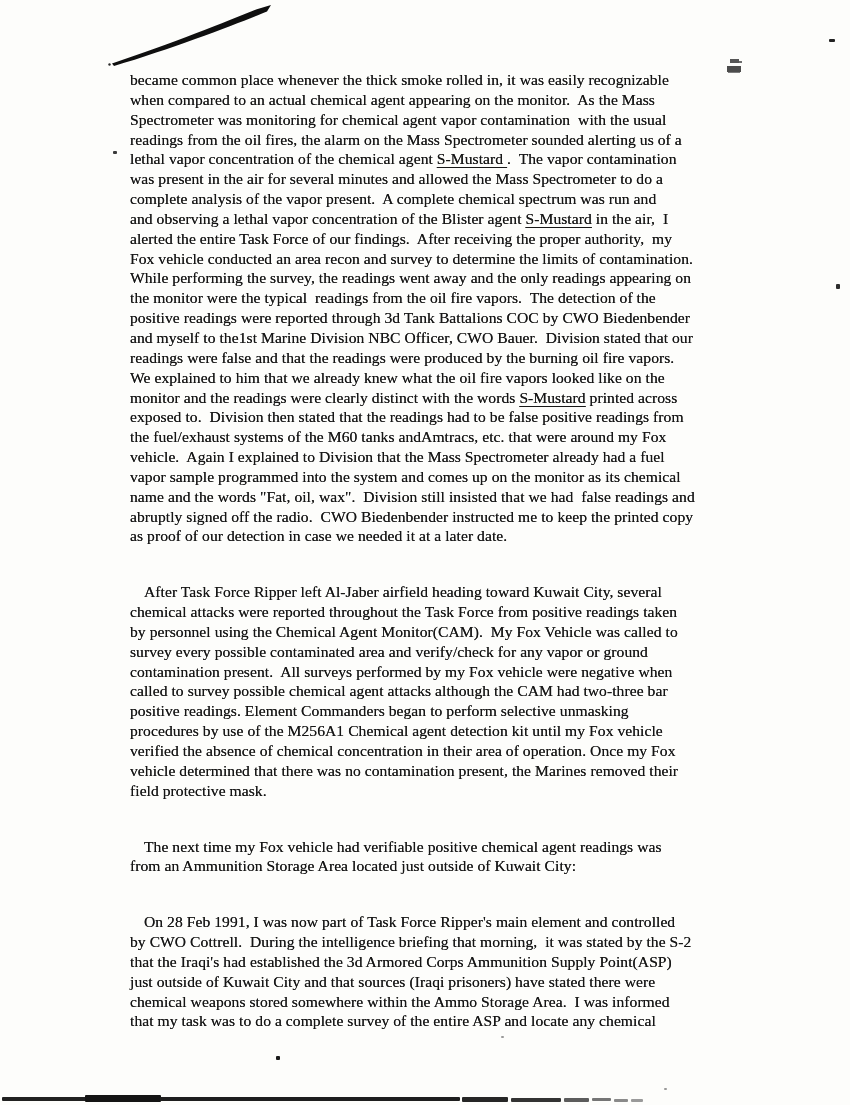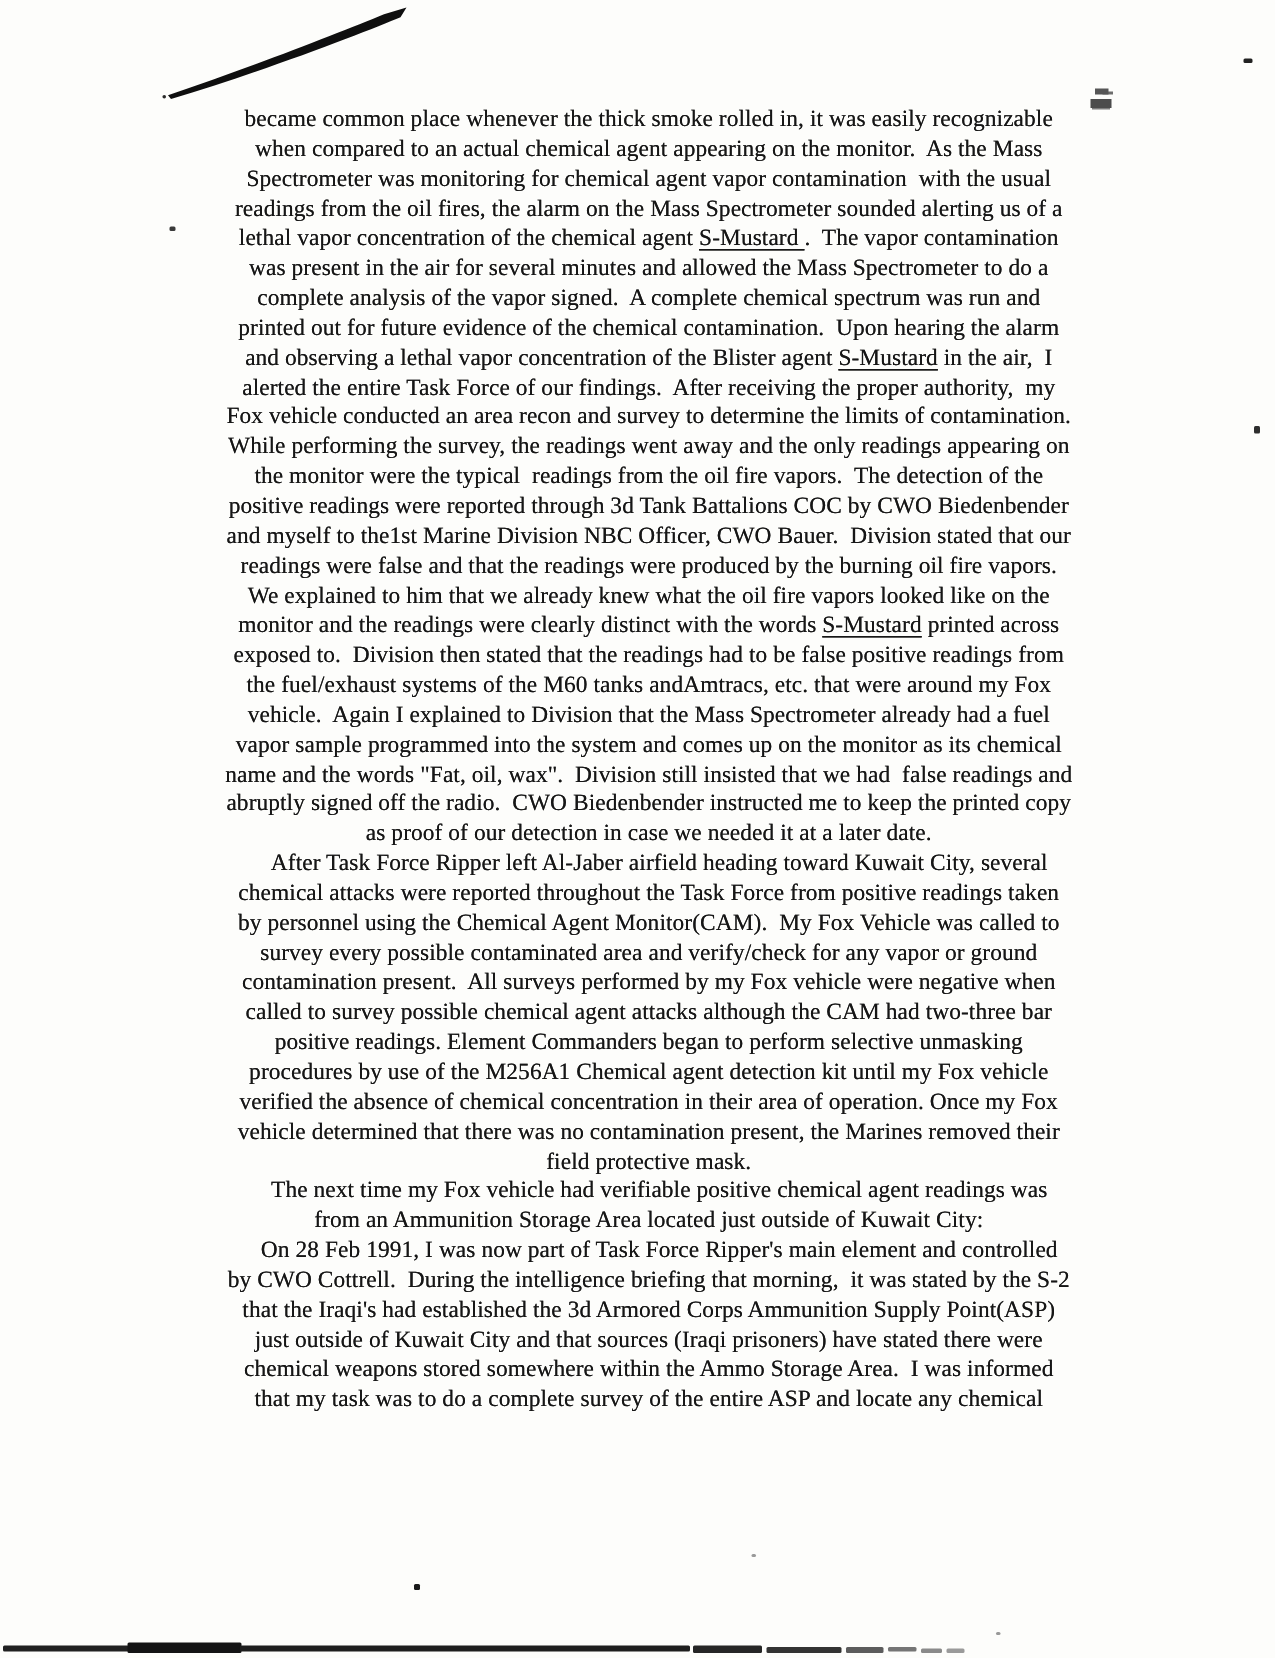--- a/index.html
+++ b/index.html
@@ -8,22 +8,22 @@
     background:#fdfdfb;
     font-family:"Liberation Serif", serif;
   }
   .page{position:absolute;inset:0;background:#fdfdfb;}
   .doc-text{
     position:absolute;left:130px;top:70px;width:605px;
     font-size:15.6px;line-height:19.85px;color:#161616;
     letter-spacing:0.05px;
     text-shadow:0 0 .35px rgba(25,25,25,.85);
   }
-  .line{height:19.85px;white-space:pre;text-align:center;}
-  .line.indent{padding-left:14px;}
+  .line{height:19.85px;white-space:pre;}
+  .line.indent{padding-left:14px;margin-top:36px;}
   .u{text-decoration:underline;text-underline-offset:2.5px;}
   svg.pen{position:absolute;left:0;top:0;pointer-events:none;}
   .smudge{position:absolute;left:727px;top:58px;width:17px;height:18px;filter:blur(.4px);opacity:.85;}
   .smudge .r1{position:absolute;left:3px;top:1px;width:9px;height:4px;background:#3a3a3a;box-shadow:4px 1px 0 -1px #555;}
   .smudge .r2{position:absolute;left:0px;top:8px;width:14px;height:6px;background:#2e2e2e;box-shadow:0 2px 0 -1px #666;}
   .speck{position:absolute;border-radius:1px;}
   .band{position:absolute;border-radius:1px;}
 </style>
 </head>
 <body>
@@ -40,22 +40,21 @@
     <span class="r2"></span>
   </div>
 
   <div class="doc-text">
       <div class="line"><span>became common place whenever the thick smoke rolled in, it was easily recognizable</span></div>
       <div class="line"><span>when compared to an actual chemical agent appearing on the monitor.  As the Mass</span></div>
       <div class="line"><span>Spectrometer was monitoring for chemical agent vapor contamination  with the usual</span></div>
       <div class="line"><span>readings from the oil fires, the alarm on the Mass Spectrometer sounded alerting us of a</span></div>
       <div class="line"><span>lethal vapor concentration of the chemical agent </span><span class="u">S-Mustard </span><span>.  The vapor contamination</span></div>
       <div class="line"><span>was present in the air for several minutes and allowed the Mass Spectrometer to do a</span></div>
-      <div class="line"><span>complete analysis of the vapor signed.  A complete chemical spectrum was run and</span></div>
-      <div class="line"><span>printed out for future evidence of the chemical contamination.  Upon hearing the alarm</span></div>
+      <div class="line"><span>complete analysis of the vapor present.  A complete chemical spectrum was run and</span></div>
       <div class="line"><span>and observing a lethal vapor concentration of the Blister agent </span><span class="u">S-Mustard</span><span> in the air,  I</span></div>
       <div class="line"><span>alerted the entire Task Force of our findings.  After receiving the proper authority,  my</span></div>
       <div class="line"><span>Fox vehicle conducted an area recon and survey to determine the limits of contamination.</span></div>
       <div class="line"><span>While performing the survey, the readings went away and the only readings appearing on</span></div>
       <div class="line"><span>the monitor were the typical  readings from the oil fire vapors.  The detection of the</span></div>
       <div class="line"><span>positive readings were reported through 3d Tank Battalions COC by CWO Biedenbender</span></div>
       <div class="line"><span>and myself to the1st Marine Division NBC Officer, CWO Bauer.  Division stated that our</span></div>
       <div class="line"><span>readings were false and that the readings were produced by the burning oil fire vapors.</span></div>
       <div class="line"><span>We explained to him that we already knew what the oil fire vapors looked like on the</span></div>
       <div class="line"><span>monitor and the readings were clearly distinct with the words </span><span class="u">S-Mustard</span><span> printed across</span></div>

